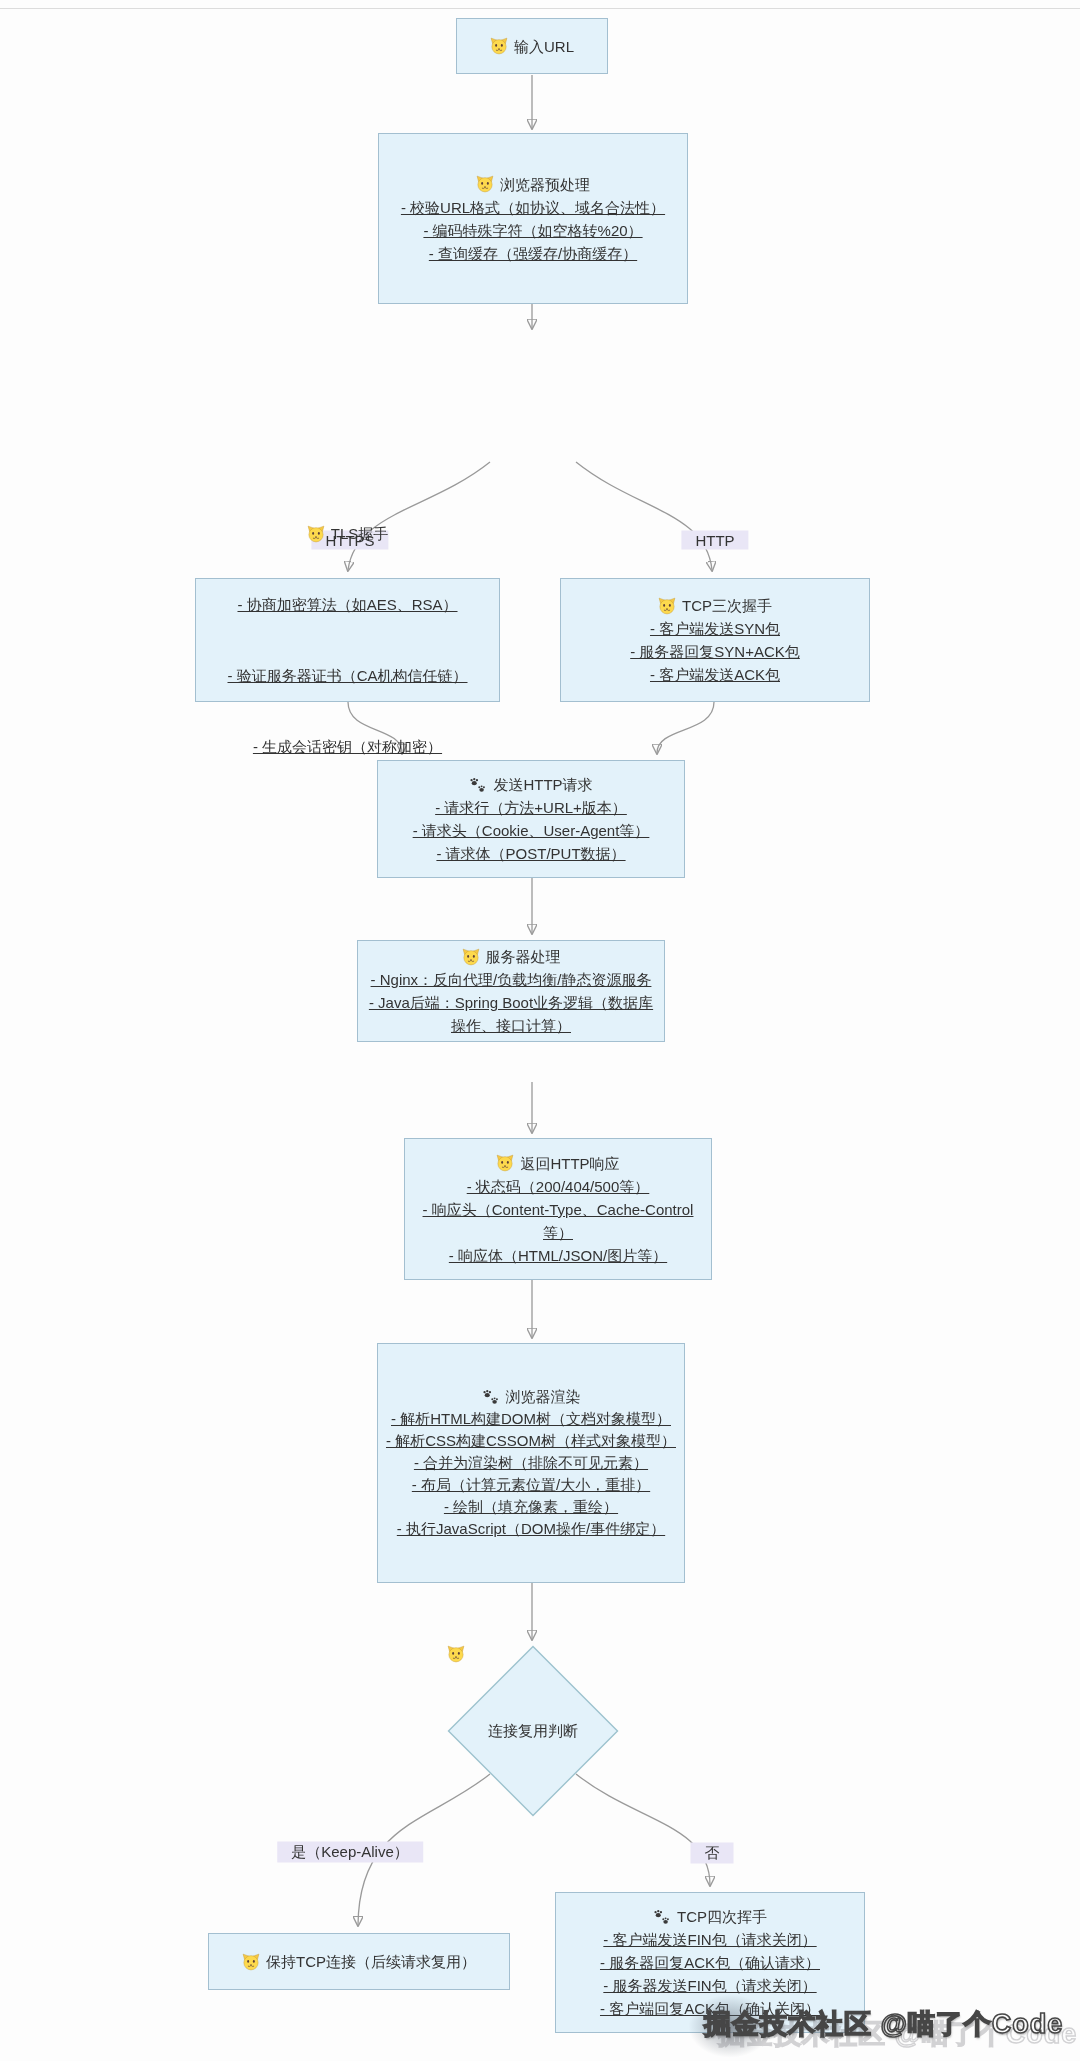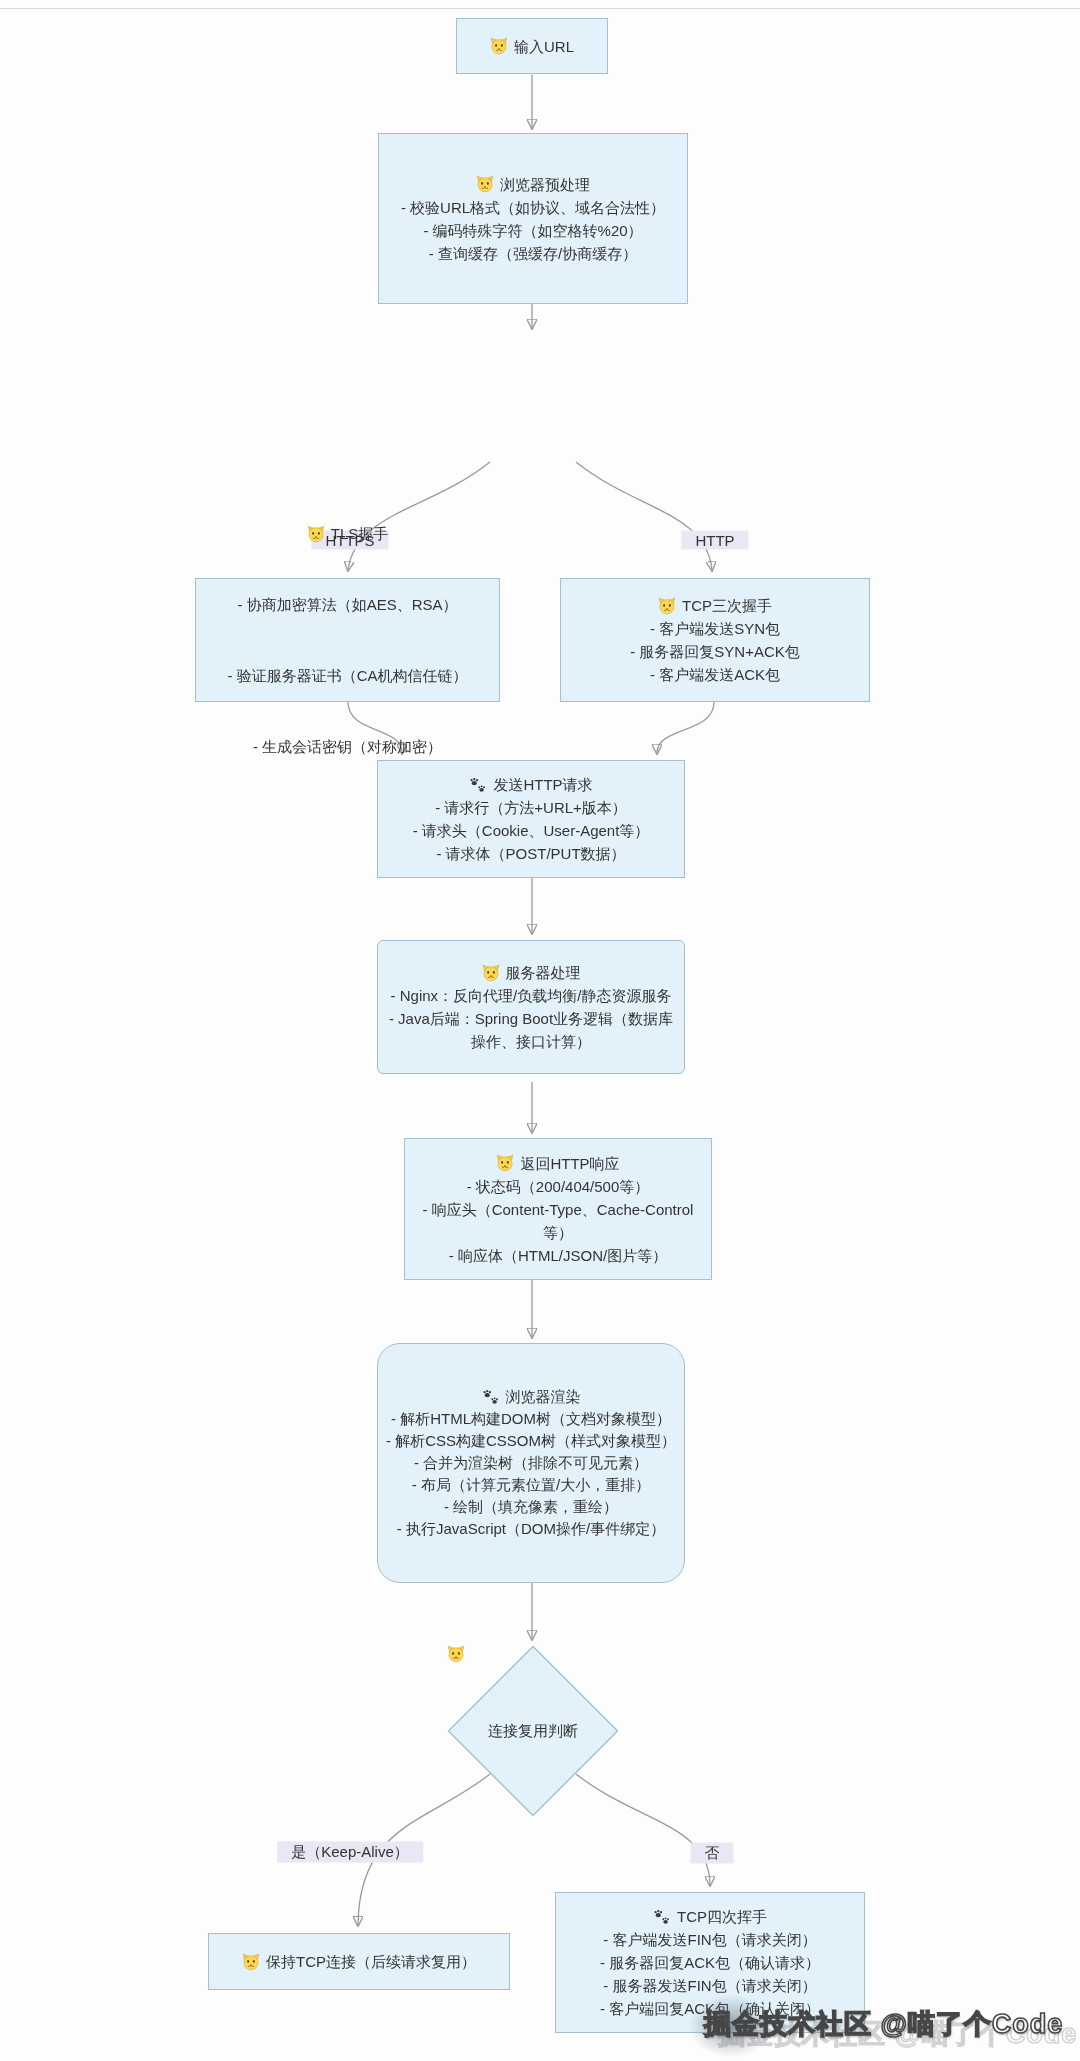--- a/index.html
+++ b/index.html
@@ -18,21 +18,21 @@
   svg.edges path{fill:none;stroke:var(--edge);stroke-width:1.3px;}
   .node{
     position:absolute;
     background:var(--node-fill);
     border:1.6px solid var(--node-border);
     display:flex;flex-direction:column;justify-content:center;align-items:center;
     padding:18px 6px;color:var(--text);font-size:15px;line-height:23px;text-align:center;
   }
   .node.compact{line-height:22px;}
   .node .title{display:flex;align-items:center;justify-content:center;gap:6px;}
-  .node .line{width:100%;}
+  .node .line{width:100%;text-decoration:underline;}
   .icon{width:18px;height:18px;flex:0 0 auto;display:inline-block;}
   .diamond{position:absolute;width:172px;height:172px;}
   .diamond svg{position:absolute;left:0;top:0;}
   .diamond polygon{fill:var(--node-fill);stroke:var(--diamond-border);stroke-width:1.4px;}
   .diamond-label{
     position:absolute;left:0;top:0;width:100%;height:100%;
     display:flex;align-items:center;justify-content:center;gap:6px;
     color:var(--text);font-size:15px;
   }
   .edge-label{
@@ -159,21 +159,21 @@
       <svg class="icon" viewBox="0 0 24 24">
           <use href="#icon-paw"></use>
         </svg>
       <span>发送HTTP请求</span>
     </div>
     <div class="line">- 请求行（方法+URL+版本）</div>
     <div class="line">- 请求头（Cookie、User-Agent等）</div>
     <div class="line">- 请求体（POST/PUT数据）</div>
   </div>
 
-  <div class="node" style="left:377px;top:940px;width:308px;height:134px;border-radius:6px;">
+  <div class="node" style="left:357px;top:940px;width:308px;height:102px;">
     <div class="title">
       <svg class="icon" viewBox="0 0 24 24">
           <use href="#icon-cat"></use>
         </svg>
       <span>服务器处理</span>
     </div>
     <div class="line">- Nginx：反向代理/负载均衡/静态资源服务</div>
     <div class="line">- Java后端：Spring Boot业务逻辑（数据库操作、接口计算）</div>
   </div>
 
@@ -182,21 +182,21 @@
       <svg class="icon" viewBox="0 0 24 24">
           <use href="#icon-cat"></use>
         </svg>
       <span>返回HTTP响应</span>
     </div>
     <div class="line">- 状态码（200/404/500等）</div>
     <div class="line">- 响应头（Content-Type、Cache-Control等）</div>
     <div class="line">- 响应体（HTML/JSON/图片等）</div>
   </div>
 
-  <div class="node compact" style="left:377px;top:1343px;width:308px;height:240px;border-radius:23px;">
+  <div class="node compact" style="left:377px;top:1343px;width:308px;height:240px;">
     <div class="title">
       <svg class="icon" viewBox="0 0 24 24">
           <use href="#icon-paw"></use>
         </svg>
       <span>浏览器渲染</span>
     </div>
     <div class="line">- 解析HTML构建DOM树（文档对象模型）</div>
     <div class="line">- 解析CSS构建CSSOM树（样式对象模型）</div>
     <div class="line">- 合并为渲染树（排除不可见元素）</div>
     <div class="line">- 布局（计算元素位置/大小，重排）</div>

